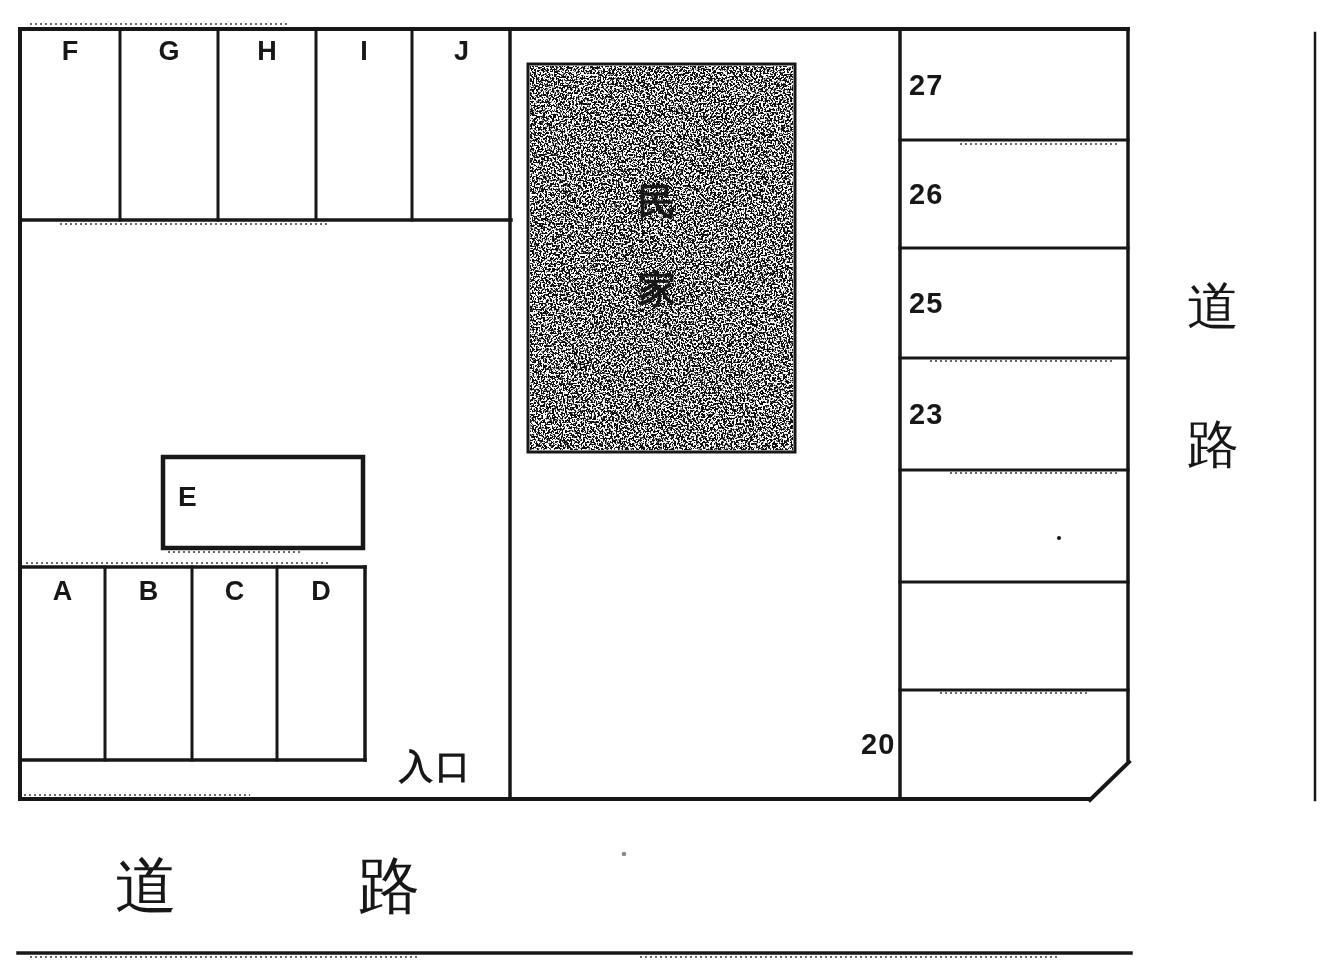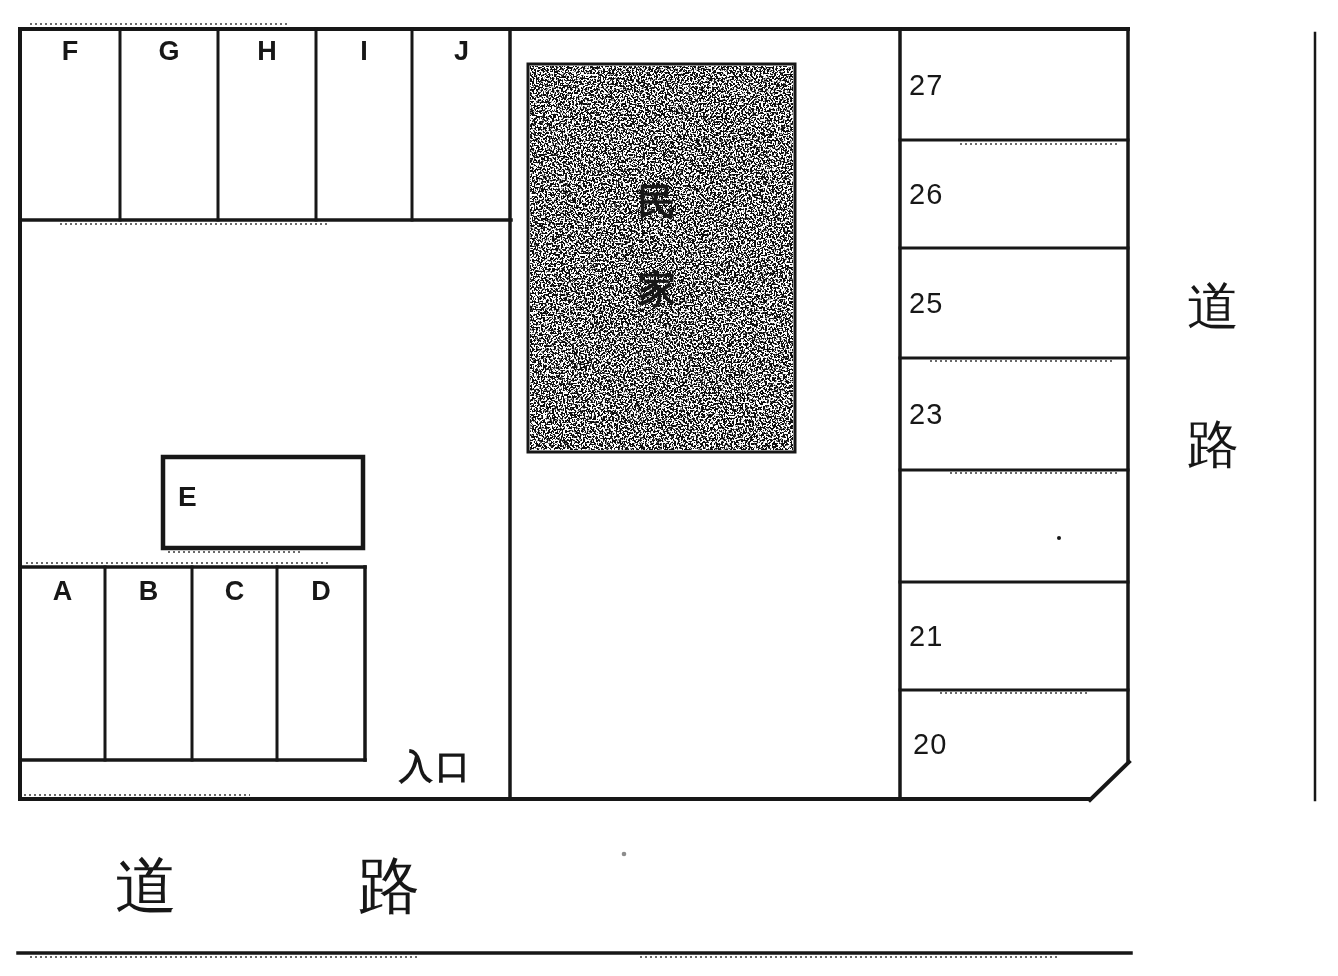--- a/index.html
+++ b/index.html
@@ -5,21 +5,21 @@
   html,body { margin:0; padding:0; background:#ffffff; }
   .canvas {
     position:relative; width:1338px; height:976px; background:#ffffff;
     font-family:"Liberation Sans", sans-serif; color:#171717; overflow:hidden;
   }
   .canvas svg { position:absolute; left:0; top:0; }
   .stall { position:absolute; box-sizing:border-box; display:flex; pointer-events:none; }
   .stall--top    { justify-content:center; align-items:flex-start; padding-top:7px; font-size:27px; font-weight:600; }
   .stall--bottom { justify-content:center; align-items:flex-start; padding-top:9px;  font-size:27px; font-weight:600; }
   .stall--e      { justify-content:flex-start; align-items:flex-start; padding:24px 0 0 15px; font-size:28px; font-weight:600; }
-  .stall--num    { justify-content:flex-start; align-items:center; padding-left:9px; font-size:29px; font-weight:400; letter-spacing:1px; }
+  .stall--num    { justify-content:flex-start; align-items:center; padding-left:9px; font-size:29px; font-weight:700; letter-spacing:1px; }
   .kanji { position:absolute; transform:translate(-50%,-50%); font-weight:600; line-height:1; white-space:nowrap; }
   .k-build { font-size:38px; }
   .k-road-b { font-size:62px; font-weight:500; }
   .k-road-r { font-size:52px; font-weight:500; }
   .entrance { position:absolute; left:399px; top:748px; font-size:34px; font-weight:700; letter-spacing:3px; line-height:1.1; white-space:nowrap; }
 </style>
 </head>
 <body>
 
 <div class="canvas">
@@ -131,24 +131,21 @@
   </div>
   <div class="stall stall--num" style="left:900px;top:140px;width:228px;height:108px">
     <span>26</span>
   </div>
   <div class="stall stall--num" style="left:900px;top:248px;width:228px;height:110px">
     <span>25</span>
   </div>
   <div class="stall stall--num" style="left:900px;top:358px;width:244px;height:112px">
     <span>23</span>
   </div>
-  <div class="stall stall--num" style="left:900px;top:582px;width:228px;height:108px">
-    <span>21</span>
-  </div>
-  <div class="stall stall--num" style="left:904px;top:690px;width:204px;height:109px">
+  <div class="stall stall--num" style="left:852px;top:690px;width:204px;height:109px">
     <span>20</span>
   </div>
 
   <div class="kanji k-build" style="left:657px;top:202px">民</div>
   <div class="kanji k-build" style="left:657px;top:289px">家</div>
 
   <div class="entrance">入口</div>
 
   <div class="kanji k-road-b" style="left:146px;top:886px">道</div>
   <div class="kanji k-road-b" style="left:389px;top:886px">路</div>

